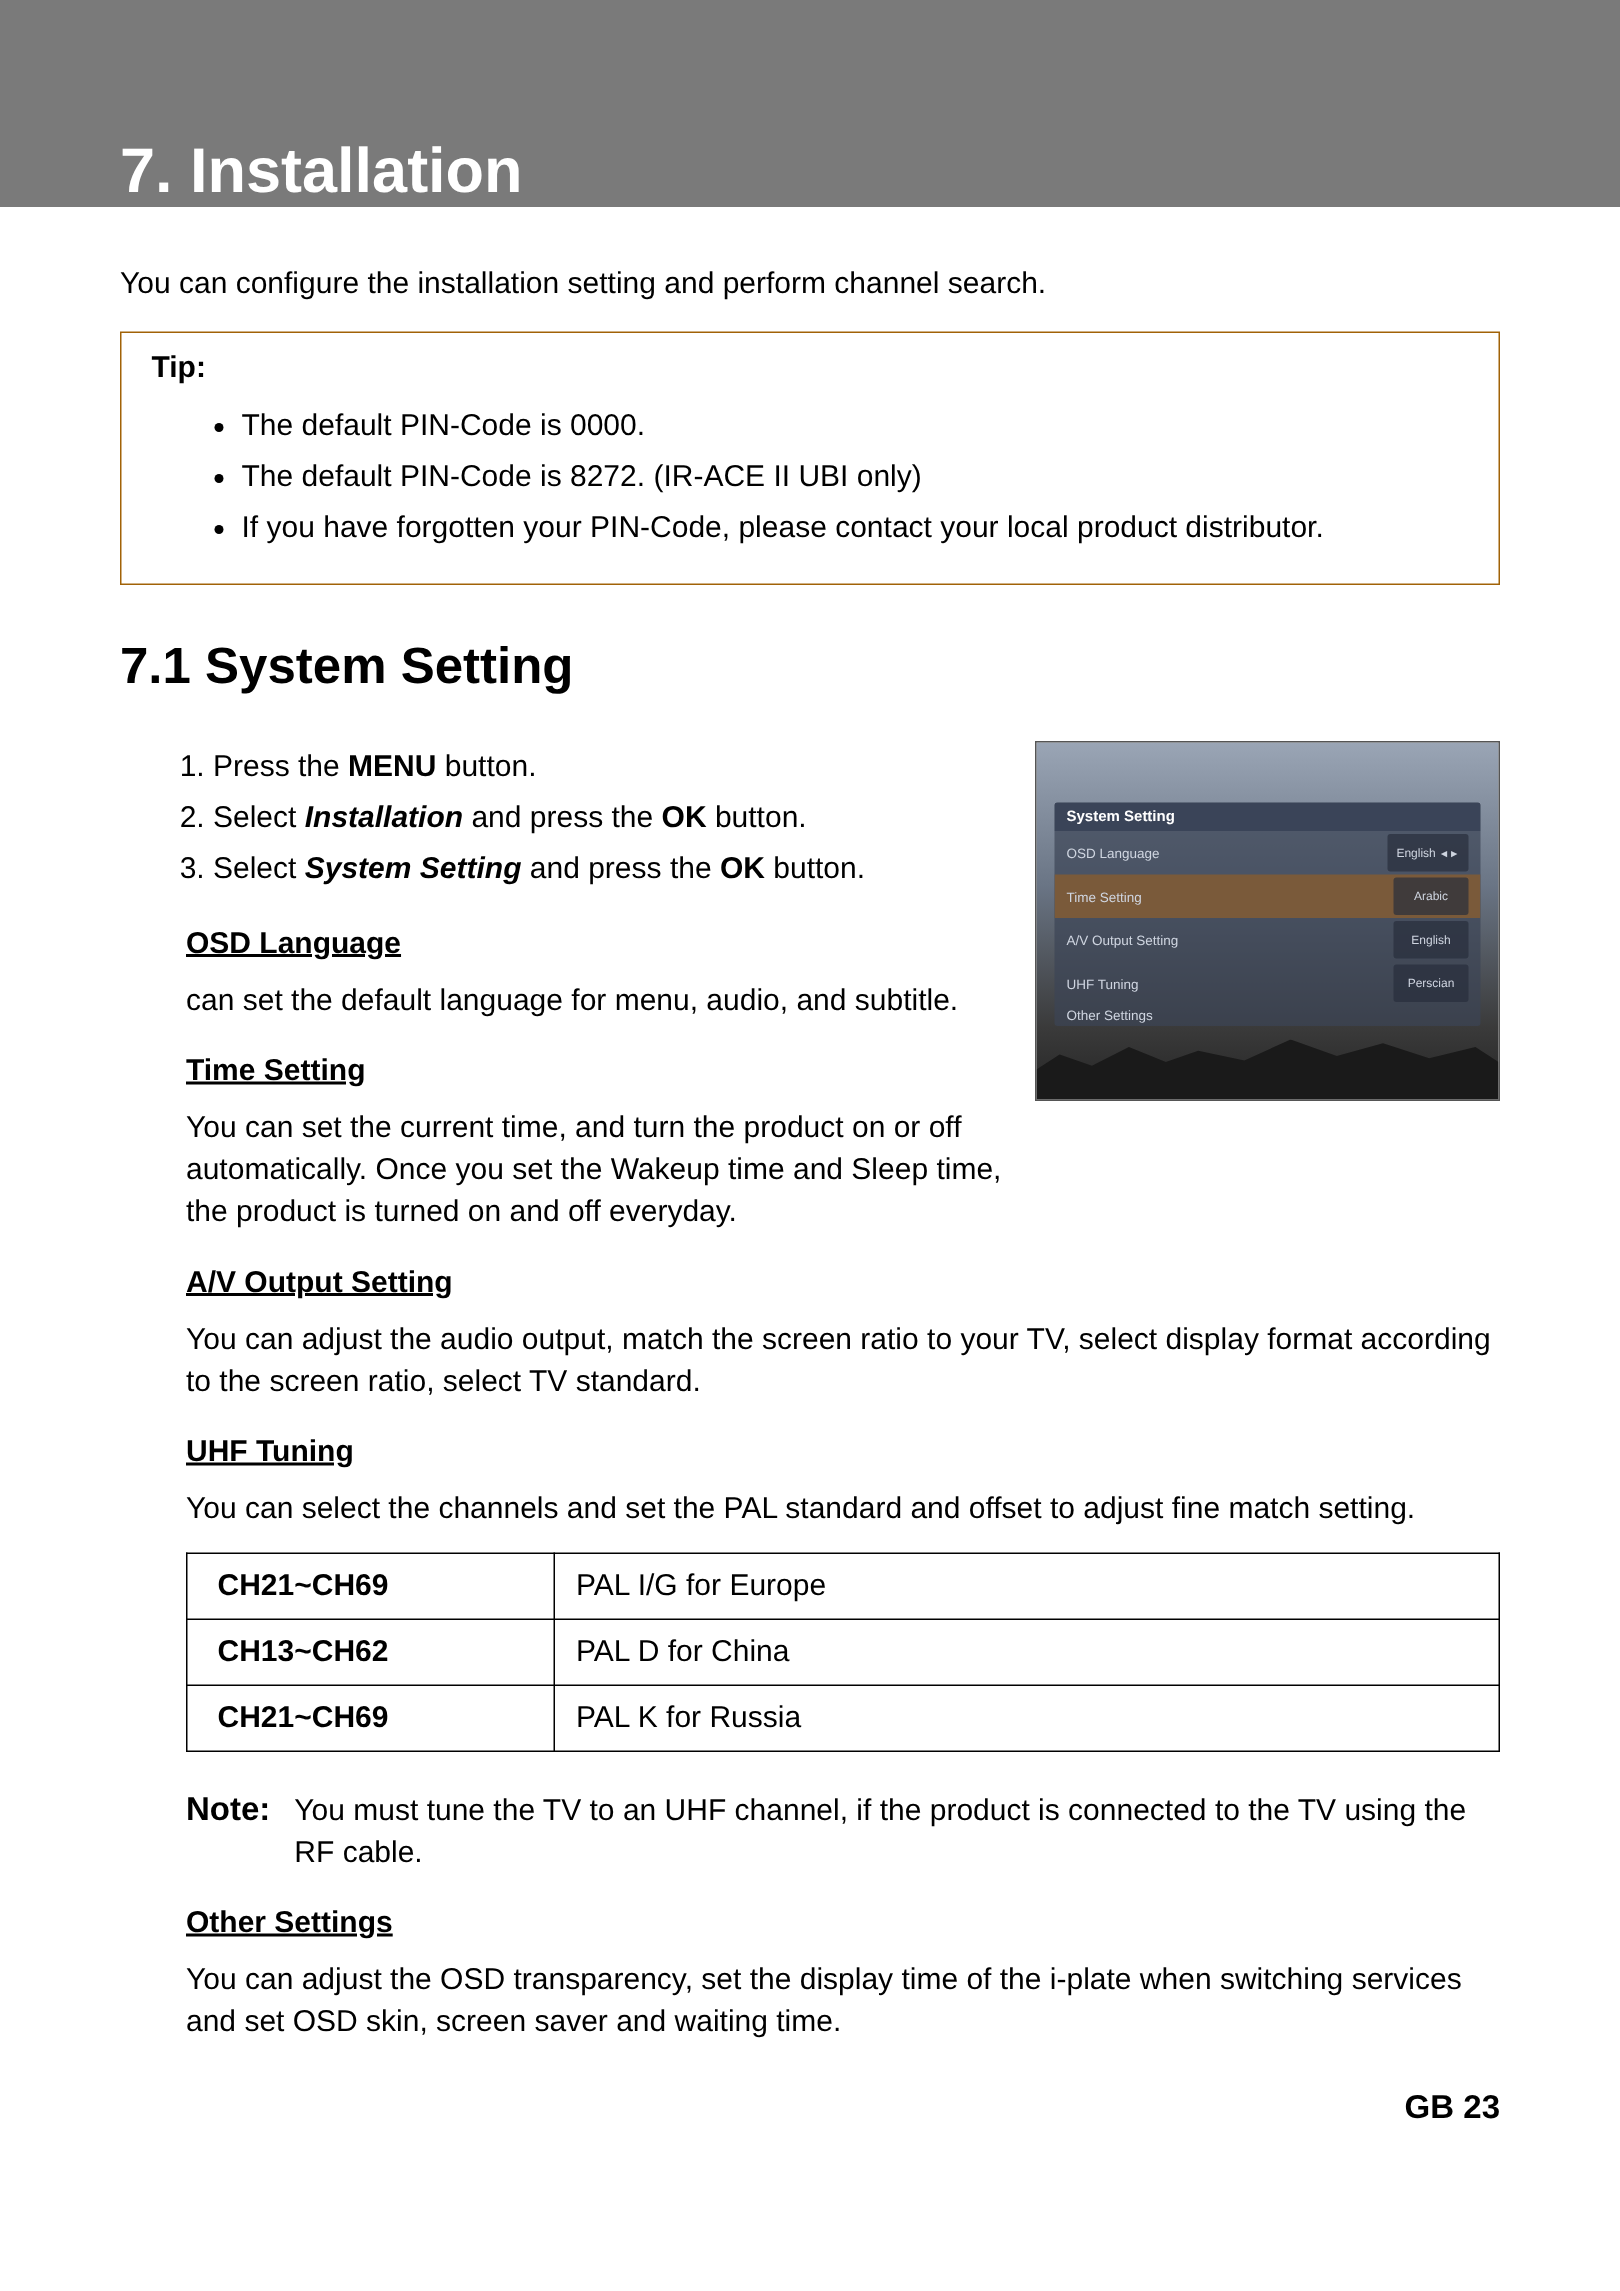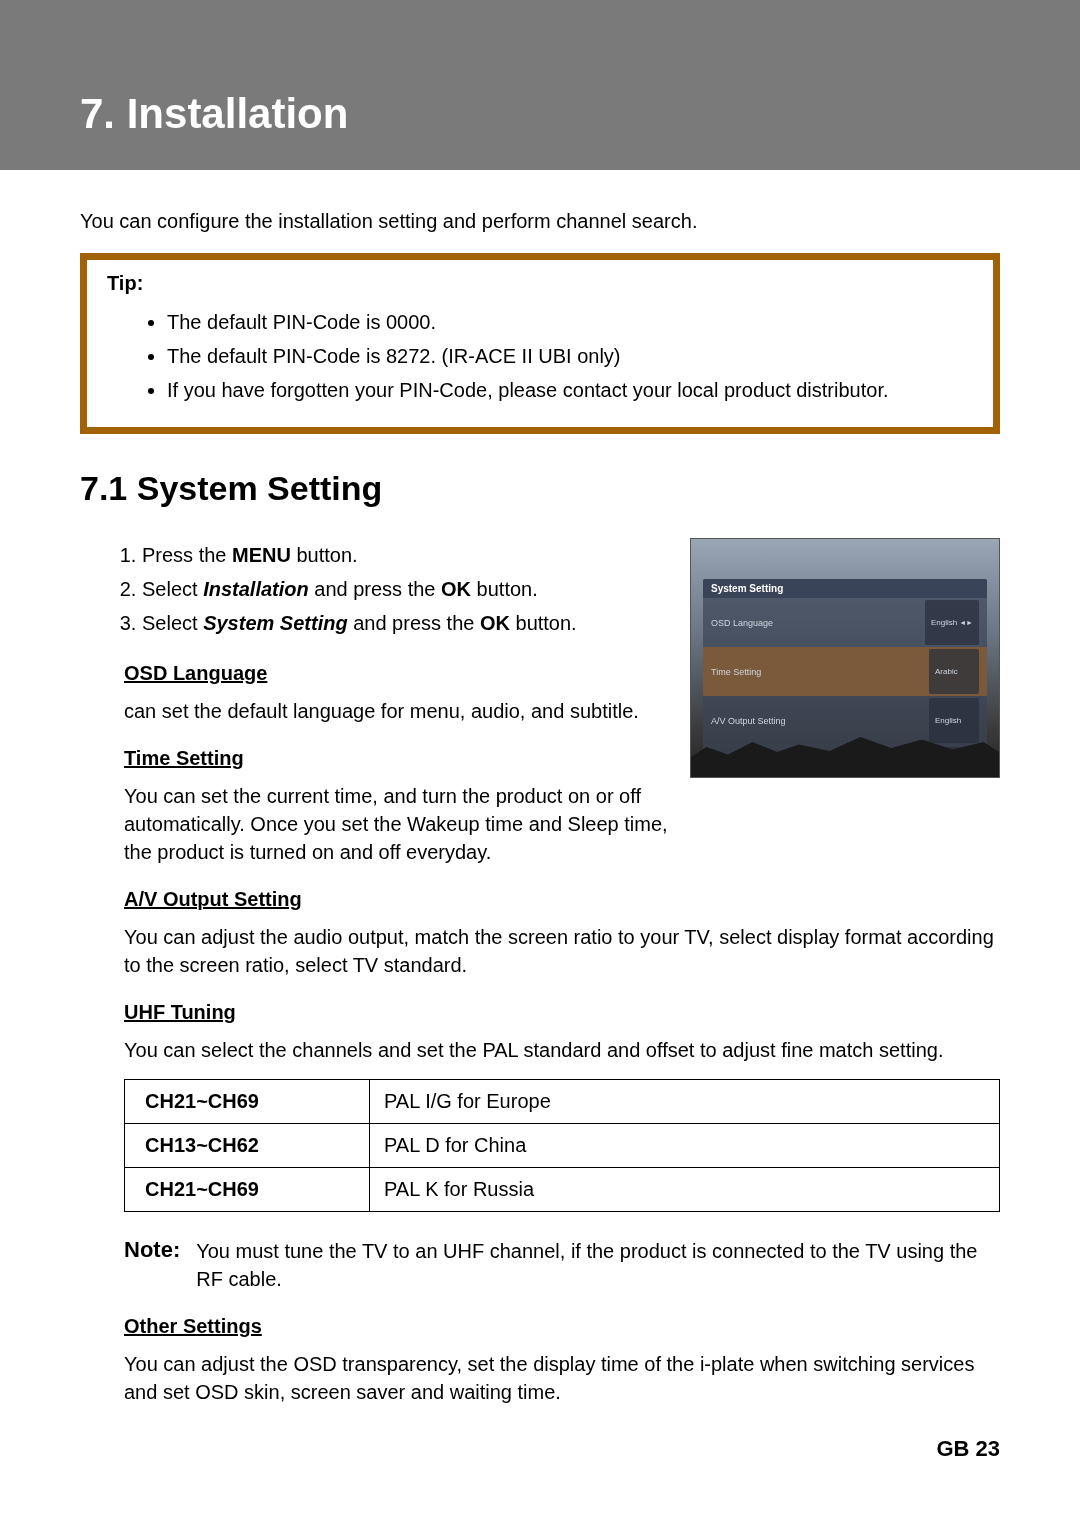--- a/index.html
+++ b/index.html
@@ -5,37 +5,37 @@
     * { margin: 0; padding: 0; box-sizing: border-box; }
     body {
       font-family: Arial, Helvetica, sans-serif;
       background: #fff;
       width: 1080px;
       margin: 0 auto;
       color: #000;
     }
     .header-bar {
       background: #7a7a7a;
-      height: 170px;
+      height: 138px;
       padding: 90px 0 0 80px;
     }
     .header-title {
       color: #fff;
       font-size: 42px;
       font-weight: bold;
     }
     .content {
       padding: 40px 80px 60px 80px;
     }
     .intro-text {
       font-size: 20px;
       margin-bottom: 20px;
     }
     .tip-box {
-      border: 7px solid #a16207;
+      border: 1px solid #a16207;
       padding: 12px 20px 20px 20px;
       margin-bottom: 35px;
     }
     .tip-label {
       font-weight: bold;
       font-size: 20px;
       margin-bottom: 10px;
     }
     .tip-list {
       list-style: disc;
@@ -106,24 +106,25 @@
     }
     .ss-row {
       display: flex;
       justify-content: space-between;
       padding: 2px 8px;
       align-items: center;
     }
     .ss-row.active { background: #7a5a3a; }
     .ss-val {
       background: rgba(40,45,60,0.7);
-      padding: 18px 6px;
+      padding: 8px 6px;
       border-radius: 2px;
       font-size: 8px;
       min-width: 50px;
+      text-align: center;
     }
     .ss-val.arrow::after {
       content: " ◄►";
       font-size: 7px;
     }
     .silhouette {
       position: absolute;
       bottom: 0;
       left: 0;
       right: 0;

